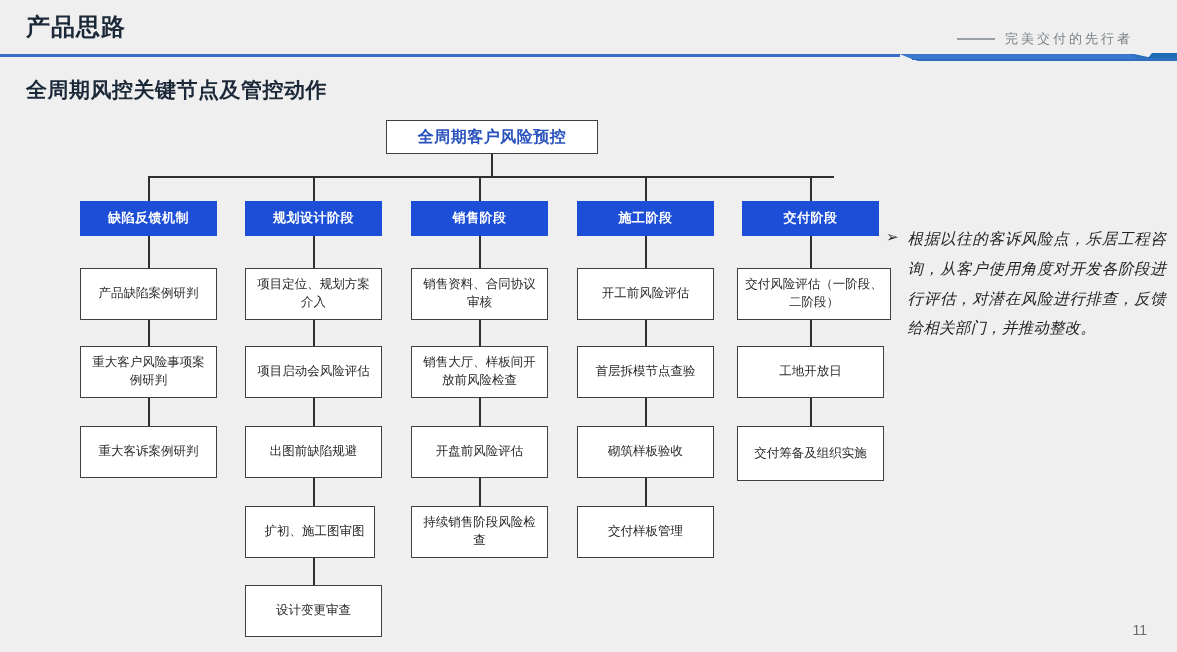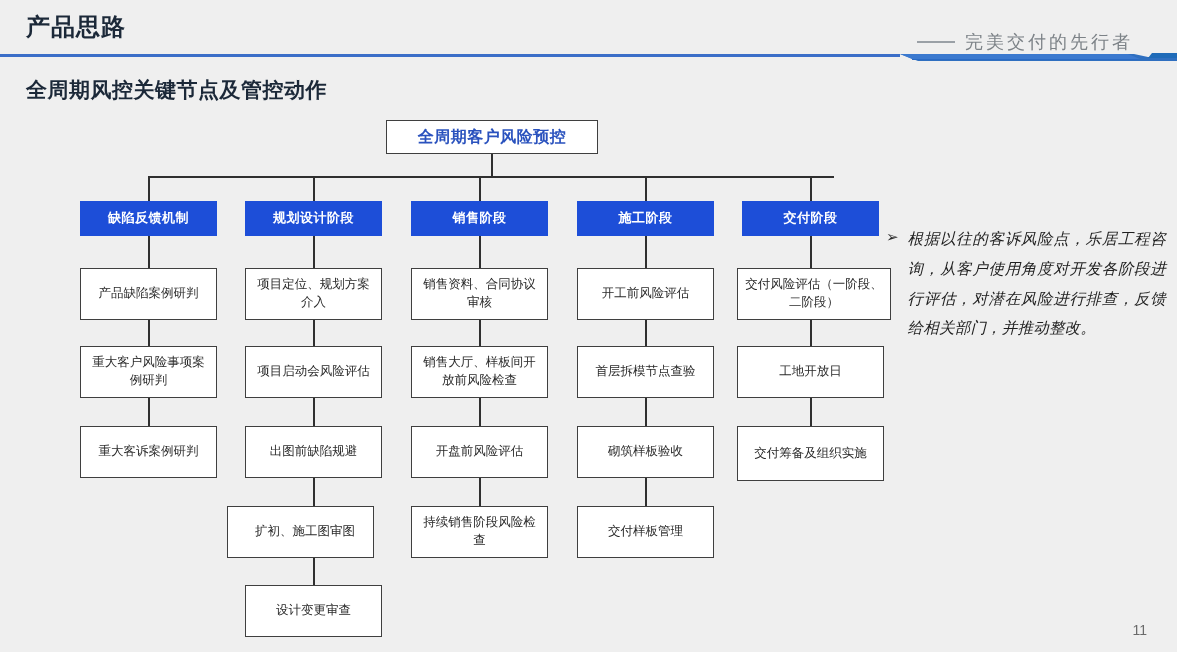--- a/index.html
+++ b/index.html
@@ -29,21 +29,21 @@
     right: 44px; top: 30px;
     display: flex;
     align-items: center;
     gap: 10px;
   }
   #tagline-rule {
     width: 38px; height: 2px;
     background: #9aa0a6;
   }
   #tagline-text {
-    font-size: 18px;
+    font-size: 13px;
     color: #7c8287;
     letter-spacing: 3px;
   }
 
   
   #divider { position: absolute; left: 0; top: 50px; width: 1177px; height: 14px; }
 
   
   #section-heading {
     position: absolute;
@@ -173,21 +173,21 @@
 
     <div class="node" style="left:245px; top:268px; width:137px; height:52px;">项目定位、规划方案介入</div>
     <div class="conn v" style="left:313px; top:320px; height:26px;"></div>
 
     <div class="node" style="left:245px; top:346px; width:137px; height:52px;">项目启动会风险评估</div>
     <div class="conn v" style="left:313px; top:398px; height:28px;"></div>
 
     <div class="node" style="left:245px; top:426px; width:137px; height:52px;">出图前缺陷规避</div>
     <div class="conn v" style="left:313px; top:478px; height:28px;"></div>
 
-    <div class="node" style="left:227px; top:506px; width:147px; height:52px;padding-left:16px;">扩初、施工图审图</div>
+    <div class="node" style="left:245px; top:506px; width:130px; height:52px;padding-left:16px;">扩初、施工图审图</div>
     <div class="conn v" style="left:313px; top:558px; height:27px;"></div>
 
     <div class="node" style="left:245px; top:585px; width:137px; height:52px;">设计变更审查</div>
 
     <div class="node head" style="left:411px; top:201px; width:137px; height:35px;">销售阶段</div>
     <div class="conn v" style="left:479px; top:236px; height:32px;"></div>
 
     <div class="node" style="left:411px; top:268px; width:137px; height:52px;">销售资料、合同协议审核</div>
     <div class="conn v" style="left:479px; top:320px; height:26px;"></div>
 

